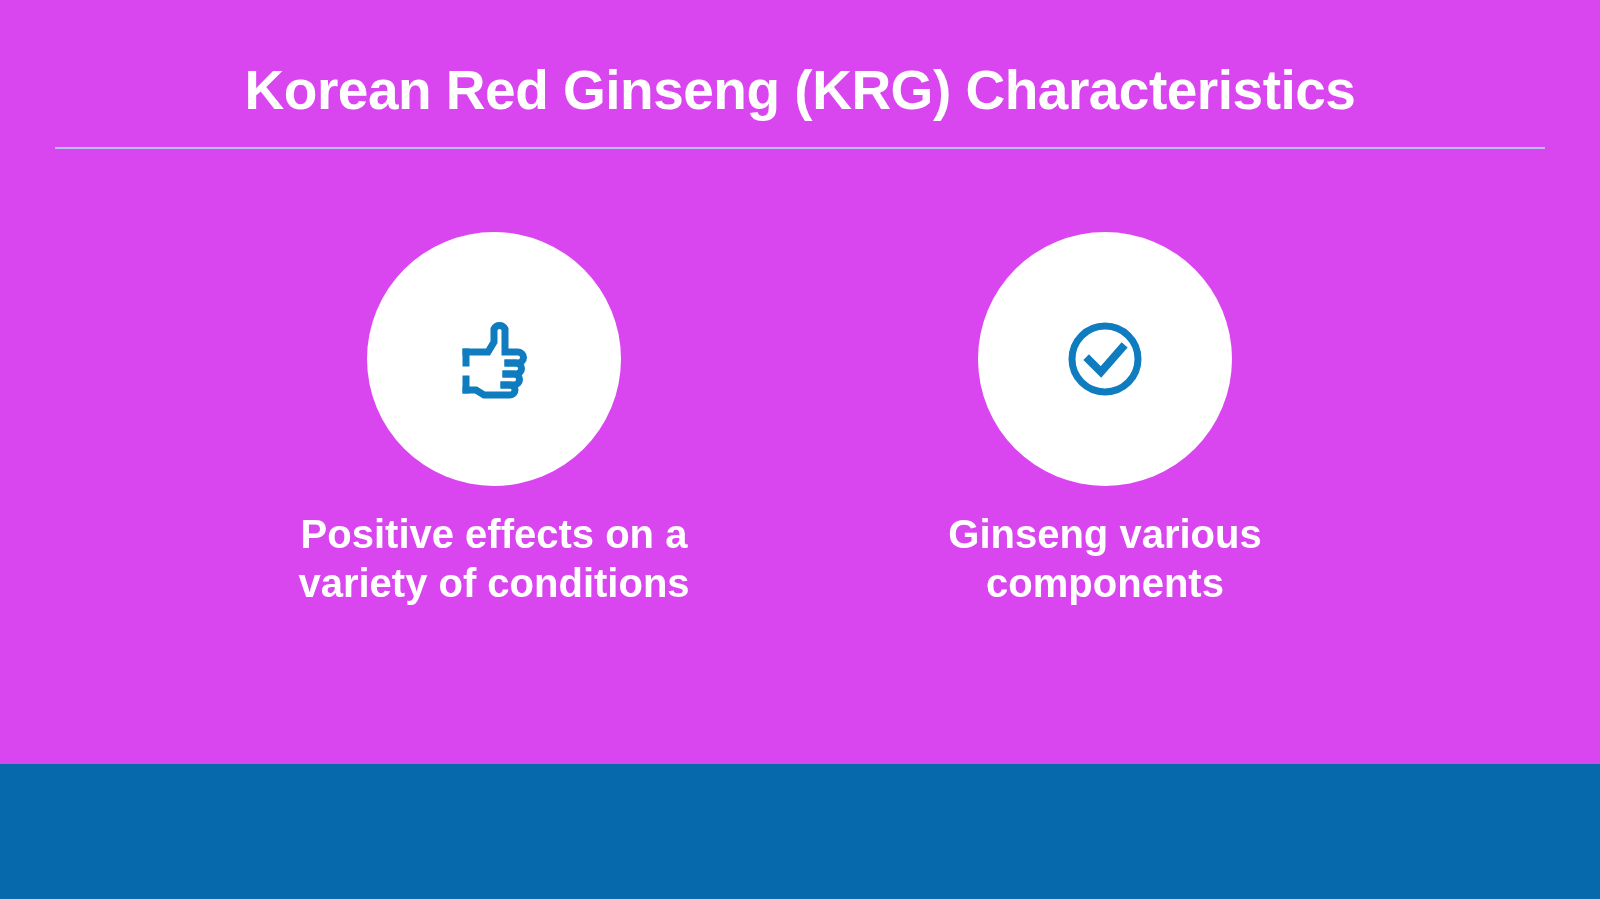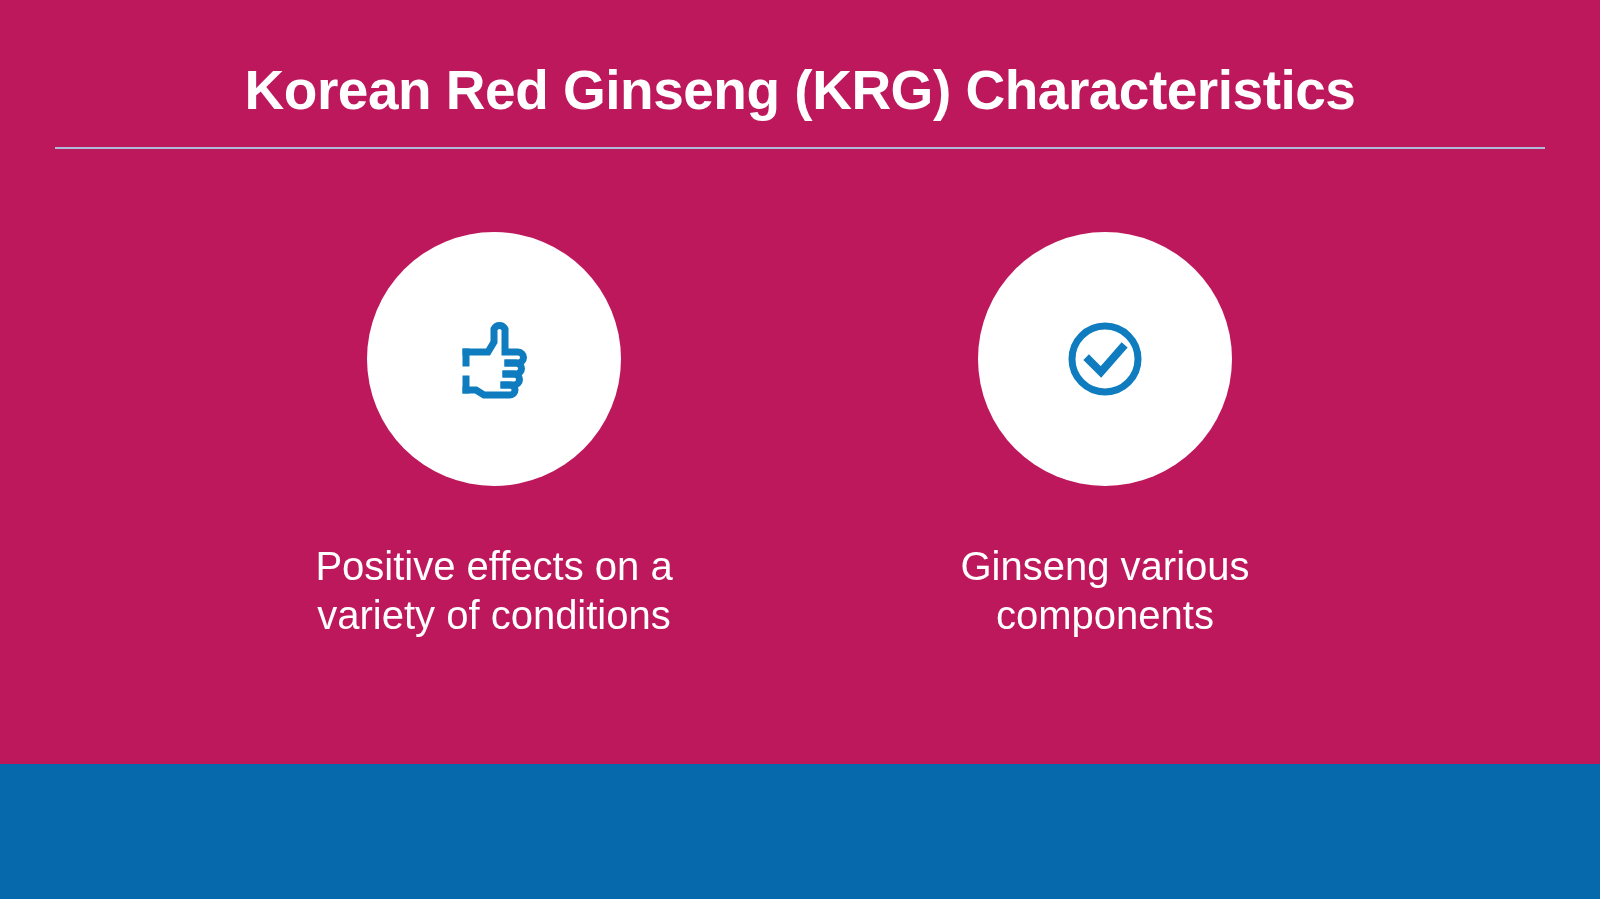--- a/index.html
+++ b/index.html
@@ -4,21 +4,21 @@
 <style>
   * { margin:0; padding:0; box-sizing:border-box; }
   html, body {
     width:1600px; height:899px;
     overflow:hidden;
     font-family:"Liberation Sans", sans-serif;
   }
   #slide {
     position:relative;
     width:1600px; height:899px;
-    background:#be185d;
+    background:#d946ef;
   }
 
   
   #title-block {
     position:absolute;
     left:0; top:62px;
     width:1600px;
     text-align:center;
   }
   #slide-title {
@@ -57,23 +57,23 @@
     border-radius:50%;
     background:#ffffff;
     margin:0 auto;
     display:flex;
     align-items:center;
     justify-content:center;
   }
   .icon-circle svg { display:block; }
 
   .card-caption {
-    margin-top:56px;
+    margin-top:24px;
     font-size:40px;
-    font-weight:400;
+    font-weight:700;
     line-height:1.22;
     color:#ffffff;
     white-space:pre-line;
   }
 
   
   #footer {
     position:absolute;
     left:0; top:764px;
     width:1600px; height:135px;

